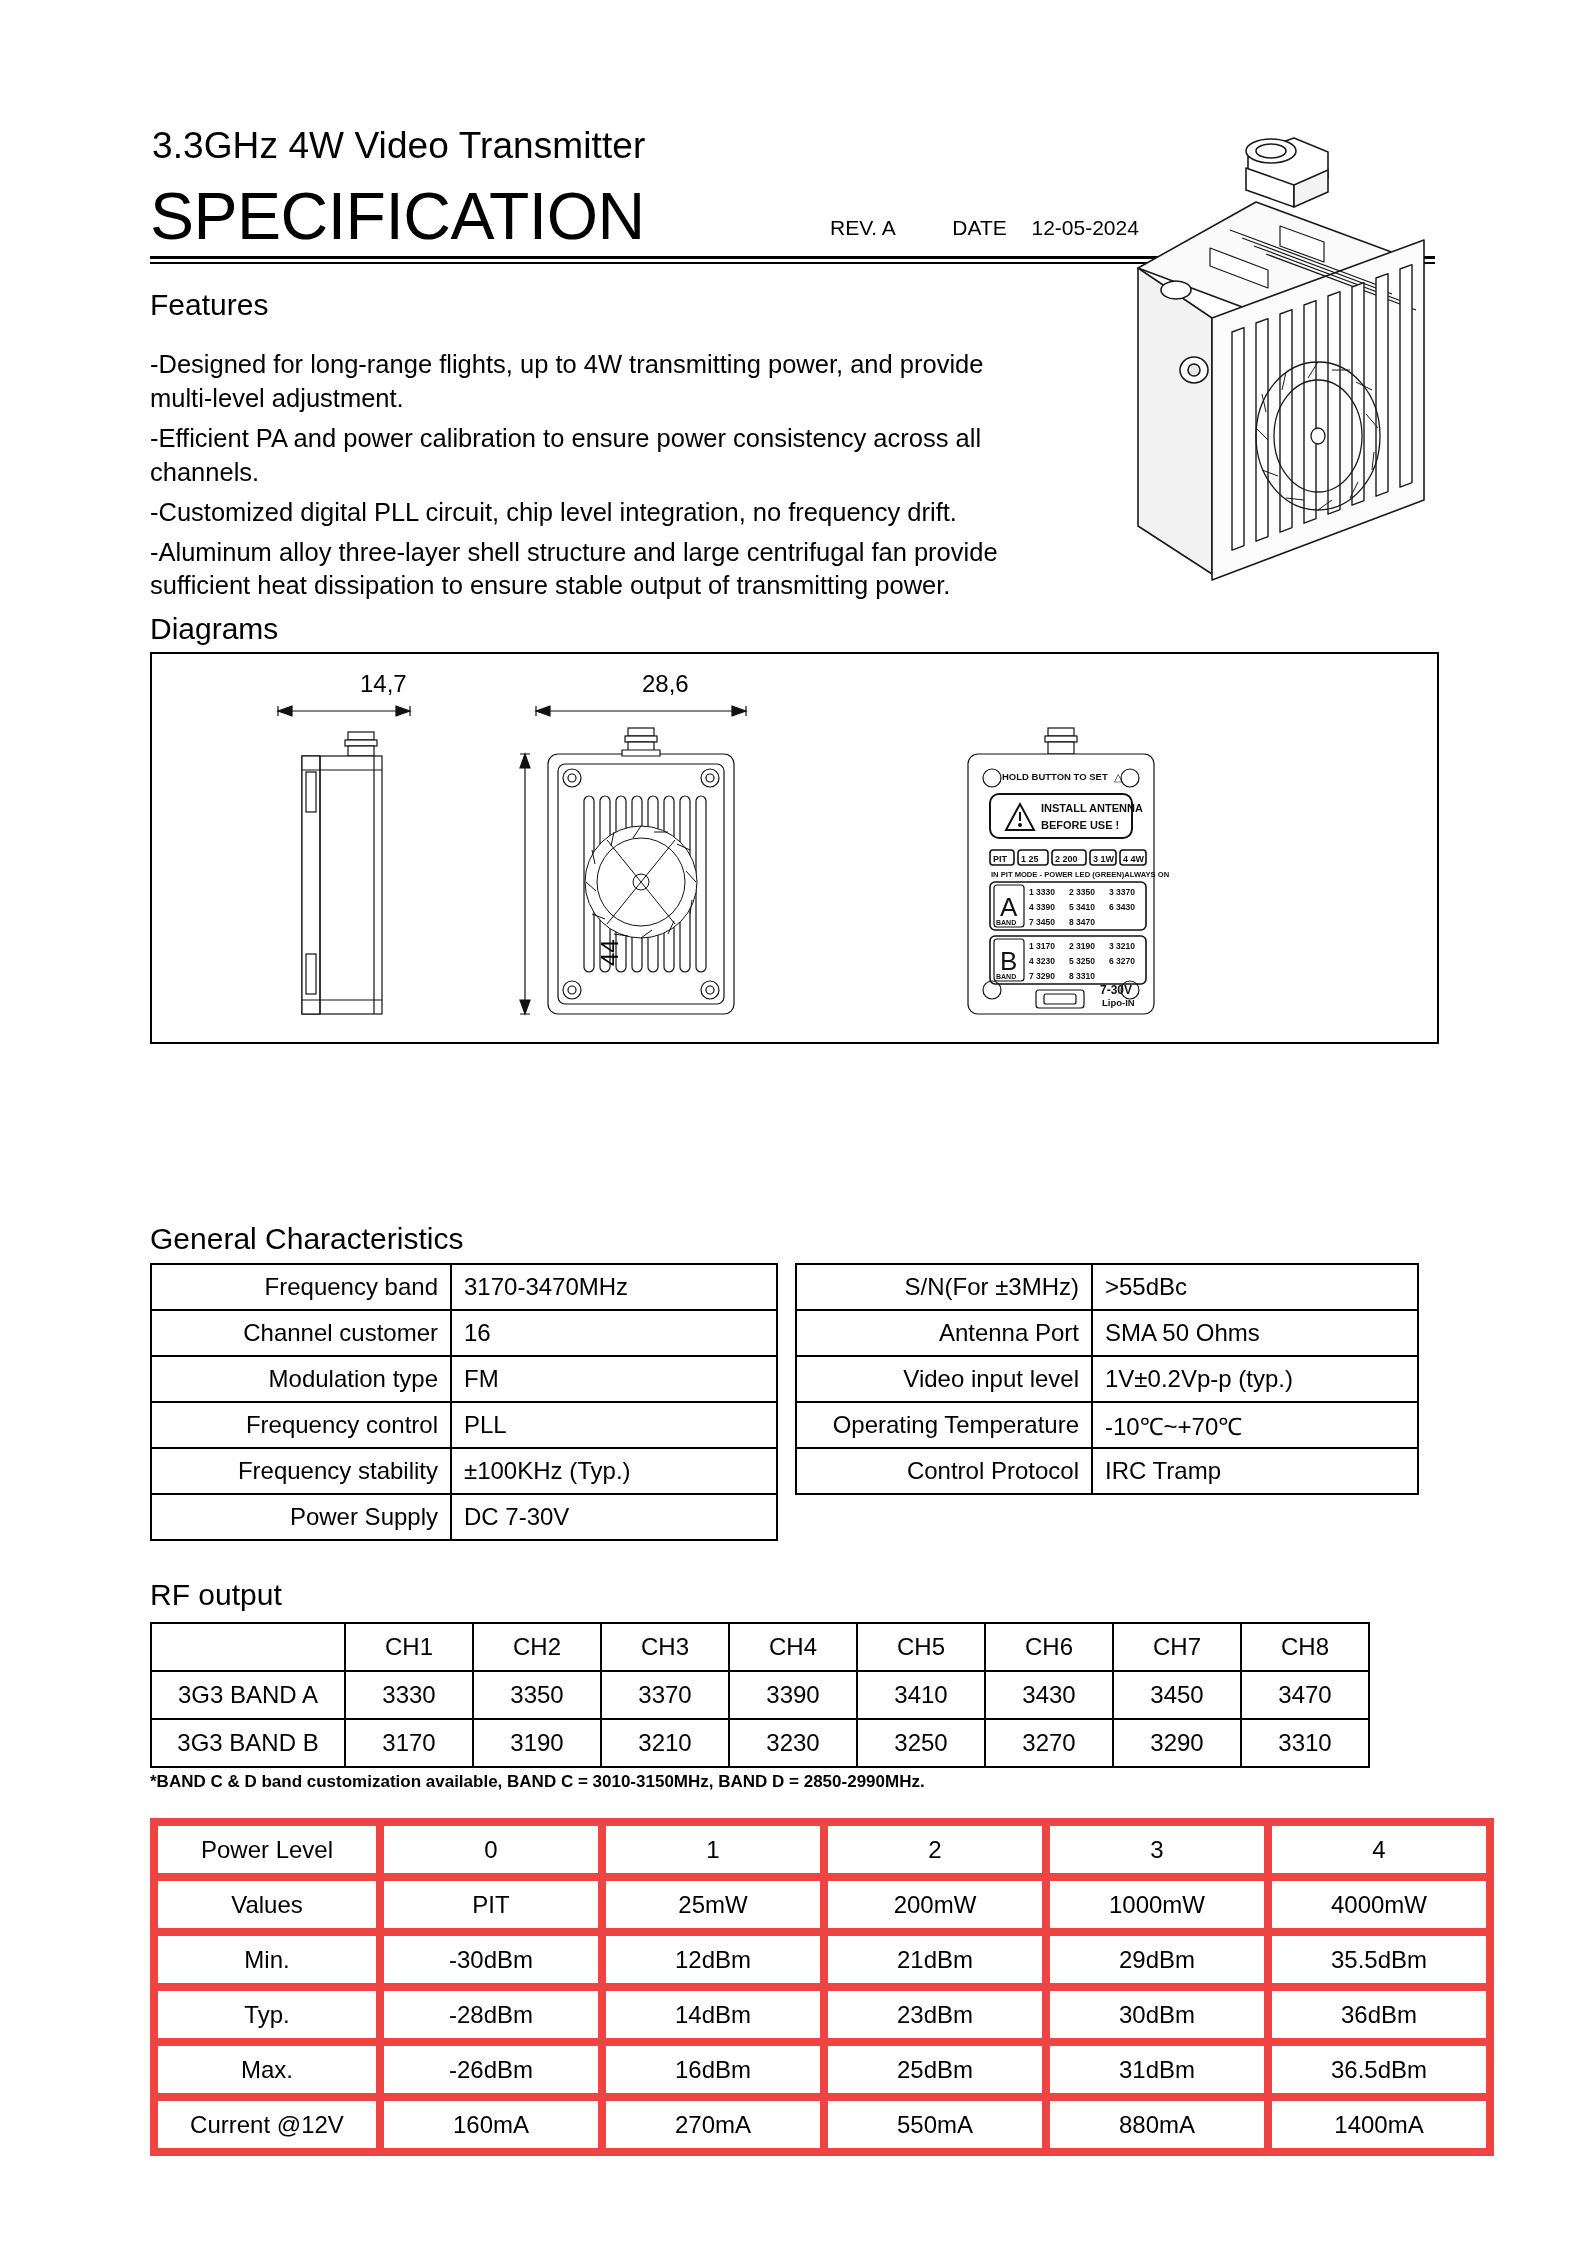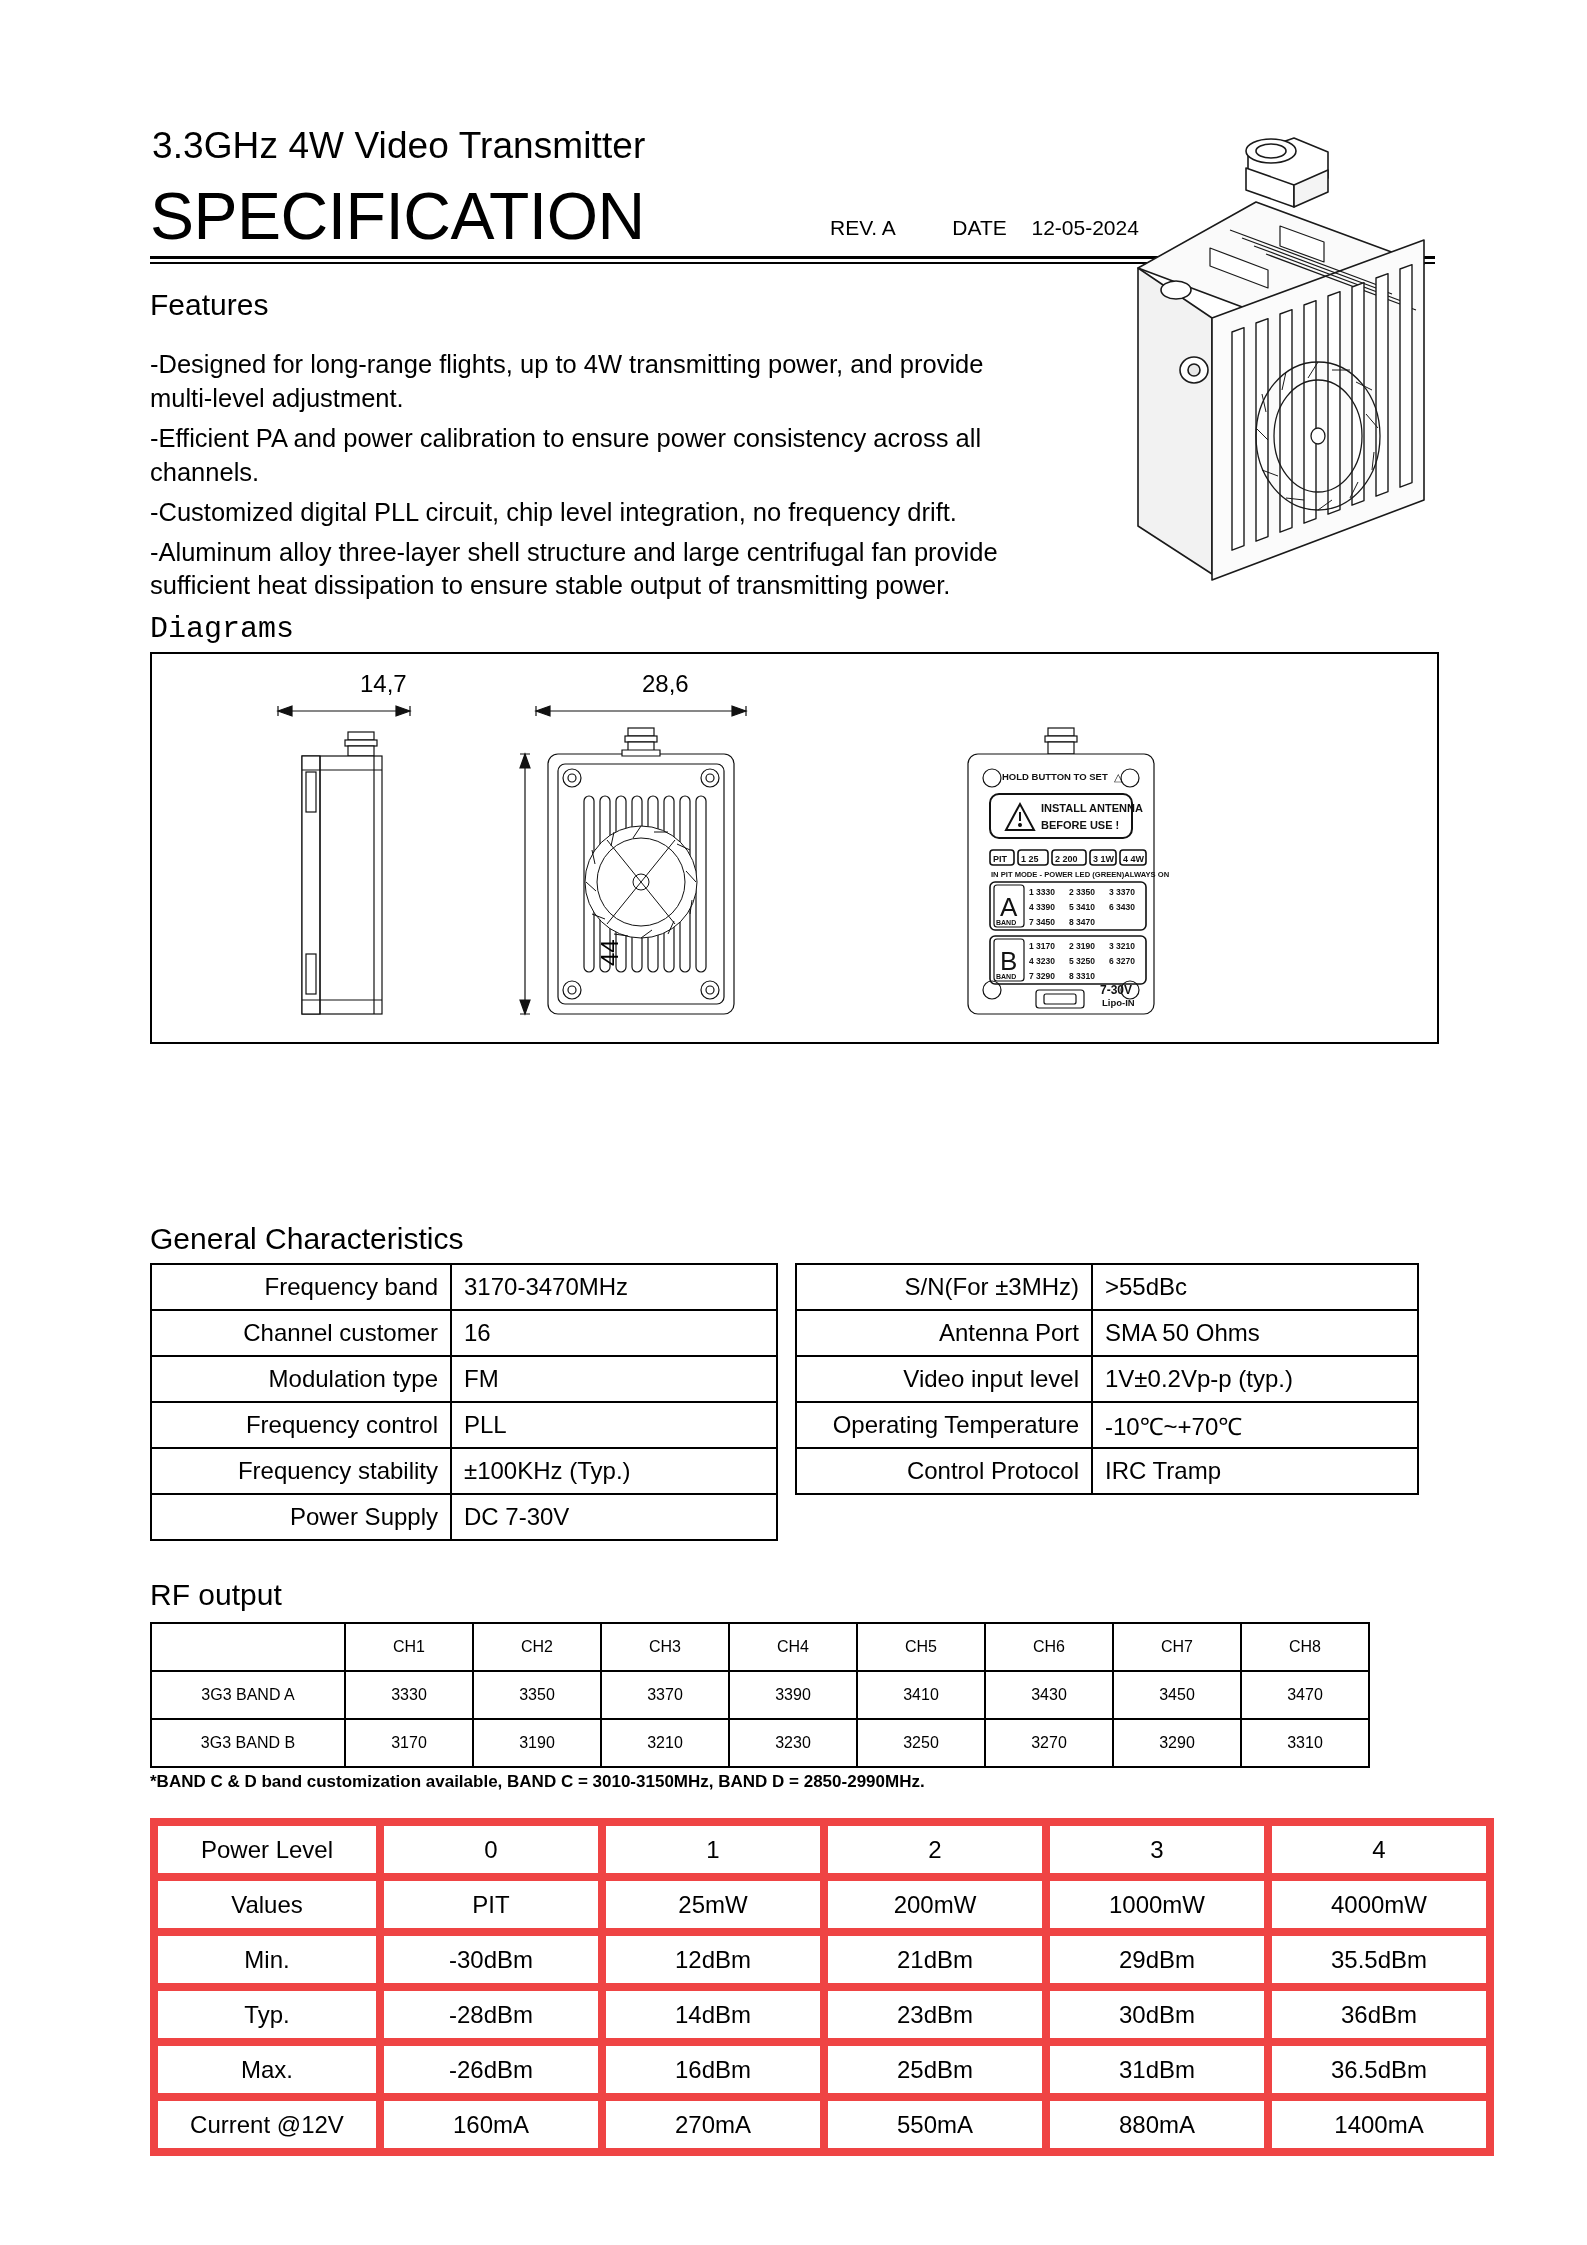--- a/index.html
+++ b/index.html
@@ -58,21 +58,21 @@
   .gc td{border:2px solid #000;height:44px;padding:0 12px;}
   .gc td.k{text-align:right;white-space:nowrap;}
   .gc td.v{text-align:left;white-space:nowrap;}
   #gc-left{left:150px;top:1263px;}
   #gc-left td.k{width:274px;}
   #gc-left td.v{width:300px;border-radius:16px;}
   #gc-right{left:795px;top:1263px;}
   #gc-right td.k{width:270px;}
   #gc-right td.v{width:300px;}
 
-  .rf{position:absolute;left:150px;top:1622px;font-size:16px;border-radius:29px;}
+  .rf{position:absolute;left:150px;top:1622px;font-size:24px;border-radius:29px;}
   .rf td{border:2px solid #000;height:44px;text-align:center;white-space:nowrap;}
   .rf td.rowhead{width:190px;}
   .rf td.ch{width:124px;}
 
   .note{
     position:absolute;left:150px;top:1772px;
     font-size:17px;font-weight:bold;white-space:nowrap;
   }
 
   .pwr{position:absolute;left:150px;top:1818px;font-size:24px;}
@@ -160,21 +160,21 @@
   </div>
 
   <div class="h2" style="left:150px;top:288px;">Features</div>
   <div class="features">
     <p>-Designed for long-range flights, up to 4W transmitting power, and provide multi-level adjustment.</p>
     <p>-Efficient PA and power calibration to ensure power consistency across all channels.</p>
     <p>-Customized digital PLL circuit, chip level integration, no frequency drift.</p>
     <p>-Aluminum alloy three-layer shell structure and large centrifugal fan provide sufficient heat dissipation to ensure stable output of transmitting power.</p>
   </div>
 
-  <div class="h2" style="left:150px;top:612px;font-family:Liberation Mono, monospace;">Diagrams</div>
+  <div class="h2" style="left:150px;top:612px;">Diagrams</div>
   <div class="diagram-box">
 
     <div class="dim-label" style="left:168px;top:16px;margin-left:40px;">14,7</div>
     <div class="dim-label" style="left:490px;top:16px;">28,6</div>
     <div class="dim-v" style="left:444px;top:312px;">44</div>
 
     <svg viewBox="0 0 1281 384" width="1281" height="384">
       <g stroke="#111" fill="none" stroke-width="1.2">
 
         <g>

